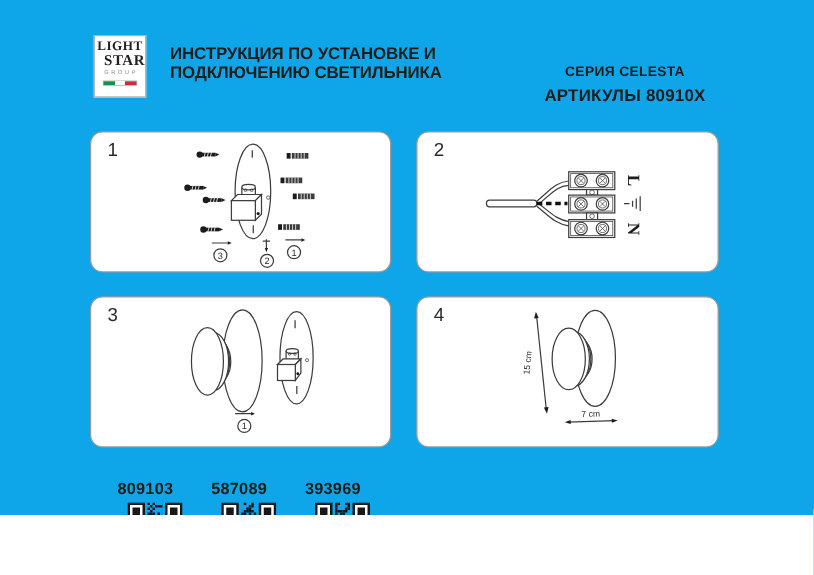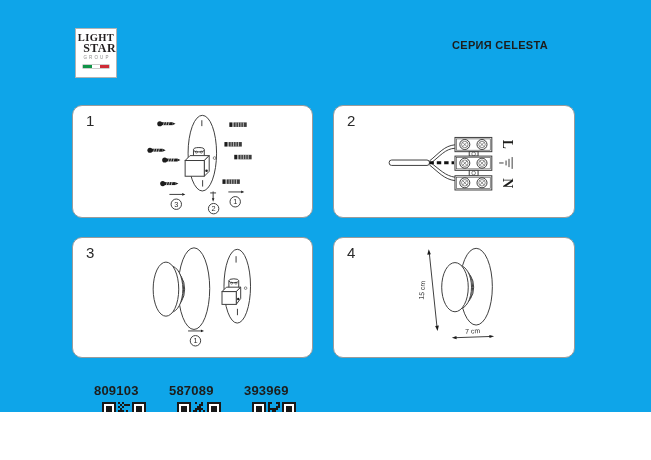--- a/index.html
+++ b/index.html
@@ -13,21 +13,21 @@
   .logo-star{font-family:"Liberation Serif",serif;font-weight:700;font-size:12px;line-height:11px;
              letter-spacing:.4px;color:#231f20;text-align:right;}
   .logo-group{font-size:4.5px;line-height:6px;letter-spacing:2.1px;color:#8c8c8c;margin-top:1px;text-indent:2px;}
   .logo-flag{width:26px;height:3px;margin:4px auto 0;display:flex;box-shadow:0 0 0 .5px #9a9a9a;}
   .flag-seg{flex:1;height:100%;}
   .flag-seg.green{background:var(--flag-green,#109447);}
   .flag-seg.white{background:#ffffff;}
   .flag-seg.red{background:var(--flag-red,#cf2b36);}
   .main-title{position:absolute;left:136px;top:35px;font-size:13.5px;font-weight:700;
               line-height:15px;letter-spacing:-.1px;color:#1d1d1b;}
-  .series-block{position:absolute;left:430px;top:39px;width:140px;text-align:center;}
+  .series-block{position:absolute;left:430px;top:52px;width:140px;text-align:center;}
   .series-line{font-size:11px;font-weight:700;letter-spacing:.3px;}
   .articles-line{font-size:13.5px;font-weight:700;margin-top:5px;letter-spacing:.2px;}
   
   .panel{position:absolute;border:1px solid #9b9b9b;border-radius:10px;box-sizing:border-box;background:#fff;}
   .panel-1{left:72px;top:105px;width:241px;height:113px;}
   .panel-2{left:333px;top:105px;width:242px;height:113px;}
   .panel-3{left:72px;top:237px;width:241px;height:121px;}
   .panel-4{left:333px;top:237px;width:242px;height:121px;}
   .panel-num{position:absolute;left:13px;top:6px;font-size:15px;color:#2a2a2a;}
   .diagram{position:absolute;left:0;top:0;width:100%;height:100%;}
@@ -57,23 +57,28 @@
     <div class="logo-light">LIGHT</div>
     <div class="logo-star">STAR</div>
     <div class="logo-group">GROUP</div>
     <div class="logo-flag">
       <span class="flag-seg green"></span>
       <span class="flag-seg white"></span>
       <span class="flag-seg red"></span>
     </div>
   </div>
 
+  <div class="main-title">
+    <div>ИНСТРУКЦИЯ ПО УСТАНОВКЕ И</div>
+    <div>ПОДКЛЮЧЕНИЮ СВЕТИЛЬНИКА</div>
+  </div>
 
   <div class="series-block">
     <div class="series-line">СЕРИЯ CELESTA</div>
+    <div class="articles-line">АРТИКУЛЫ 80910X</div>
   </div>
 
   <div class="panel panel-1">
     <div class="panel-num">1</div>
     <svg class="diagram" viewBox="0 0 241 113">
 
       <g>
         <ellipse class="sf" cx="130.5" cy="48" rx="14.5" ry="38.5"></ellipse>
         <line class="st" x1="130" y1="14.5" x2="130" y2="20.5" stroke-width="1.4"></line>
         <line class="st" x1="130.8" y1="75.5" x2="130.8" y2="82" stroke-width="1.4"></line>

